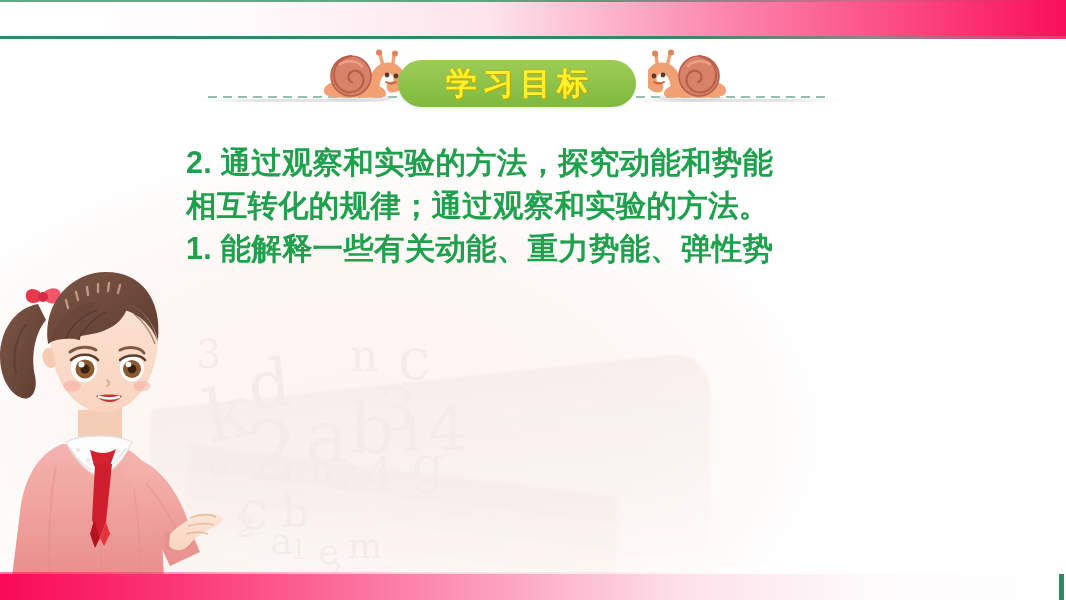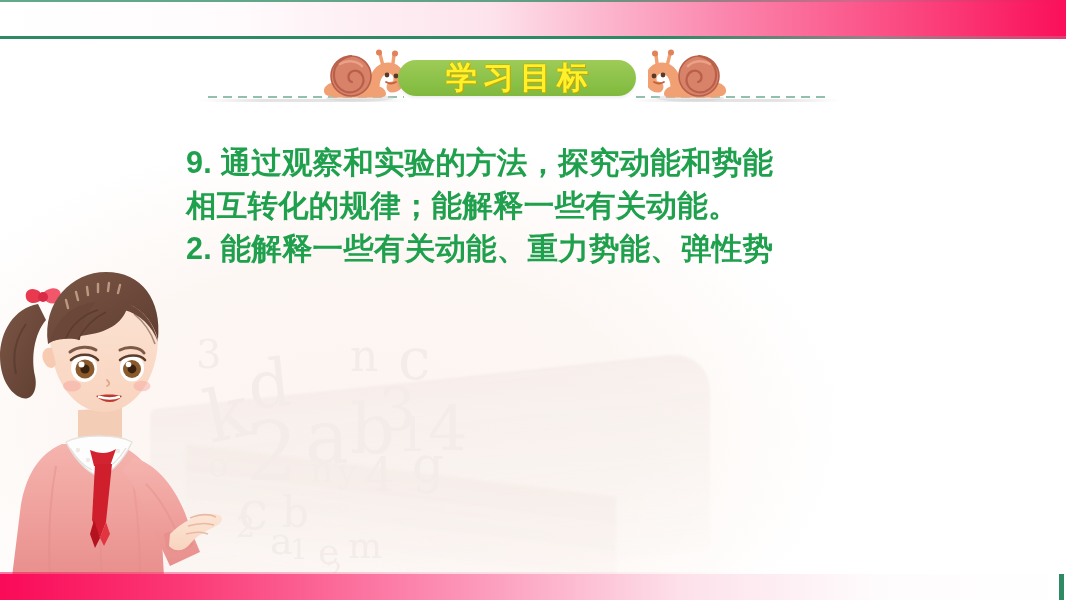--- a/index.html
+++ b/index.html
@@ -107,21 +107,21 @@
     height: 3px;
     background: linear-gradient(90deg, rgba(220,220,220,0) 0%, rgba(205,205,205,.55) 30%, rgba(205,205,205,.55) 70%, rgba(220,220,220,0) 100%);
   }
   .ground-shadow.left  { left: 200px; width: 210px; }
   .ground-shadow.right { left: 630px; width: 210px; }
 
   
   .badge {
     position: absolute;
     left: 398px; top: 60px;
-    width: 238px; height: 36px;
+    width: 238px; height: 47px;
     background: linear-gradient(180deg, #9ecb57 0%, #8cc249 55%, #80b93e 100%);
     border-radius: 27px;
     box-shadow: 0 2px 3px rgba(0,0,0,.07);
     text-align: right;
   }
   .badge-text {
     position: absolute;
     inset: 0;
     display: flex;
     align-items: center;
@@ -235,23 +235,23 @@
       <path d="M33 10 C22 12 15 20 16 31 C17 41 26 48 35 46 C43 44 47 37 45 31 C43 25 37 23 33 26 C29 29 30 35 34 36" fill="none" stroke="#b9604a" stroke-width="2.2" stroke-linecap="round"></path>
       <path d="M22 18 C28 14 38 14 44 20" fill="none" stroke="#efa98e" stroke-width="2.6" stroke-linecap="round" opacity=".8"></path>
     </svg>
   </div>
 
   <div class="badge">
     <div class="badge-text">学习目标</div>
   </div>
 
   <div class="body-text">
-    <div class="line">9. 通过观察和实验的方法，探究动能和势能</div>
-    <div class="line">相互转化的规律；能解释一些有关动能。</div>
-    <div class="line">2. 能解释一些有关动能、重力势能、弹性势</div>
+    <div class="line">2. 通过观察和实验的方法，探究动能和势能</div>
+    <div class="line">相互转化的规律；通过观察和实验的方法。</div>
+    <div class="line">1. 能解释一些有关动能、重力势能、弹性势</div>
   </div>
 
   <div class="girl">
     <svg width="230" height="325" viewBox="0 0 230 325" xmlns="http://www.w3.org/2000/svg">
       <defs>
         <linearGradient id="dressG" x1="0" y1="0" x2="0" y2="1">
           <stop offset="0%" stop-color="#f5b4ae"></stop>
           <stop offset="55%" stop-color="#efa09c"></stop>
           <stop offset="100%" stop-color="#e88f8d"></stop>
         </linearGradient>

